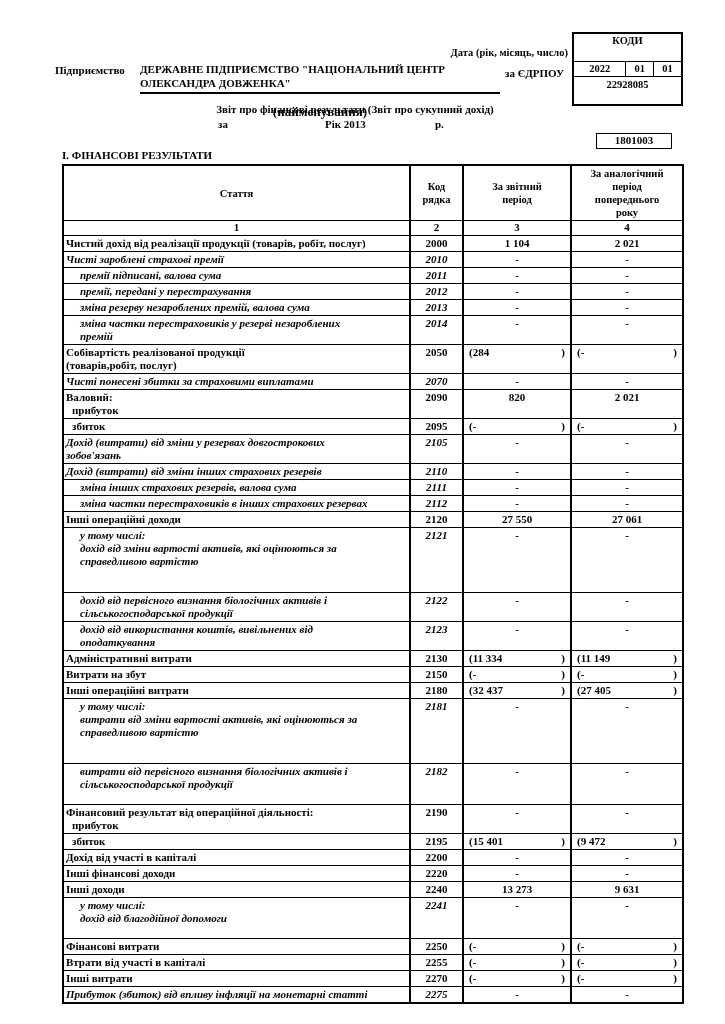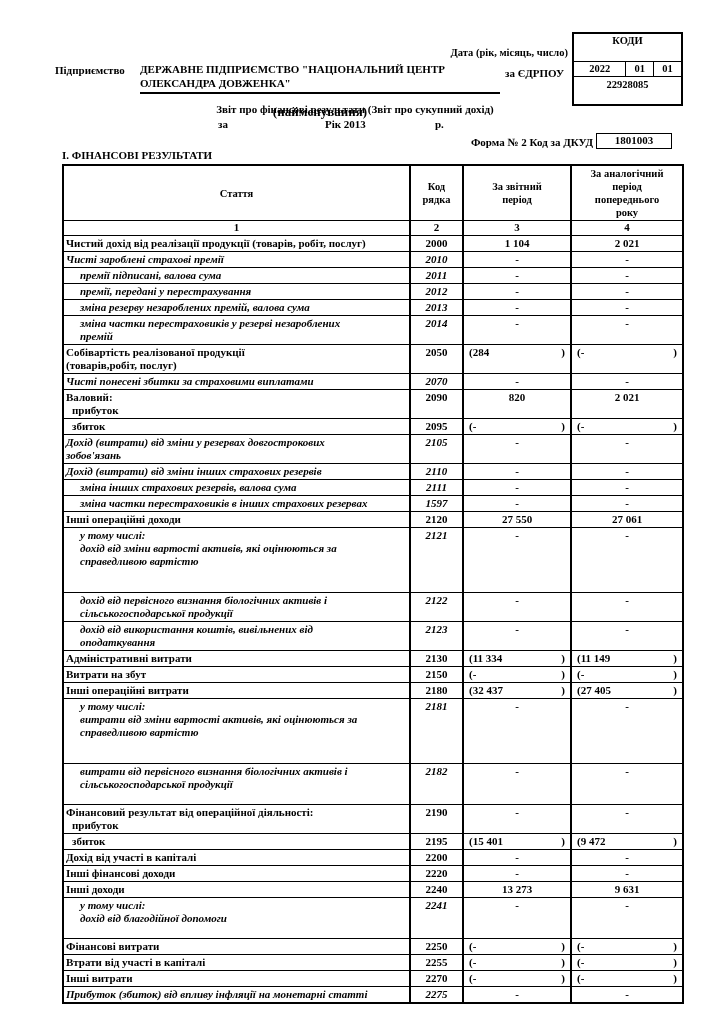--- a/index.html
+++ b/index.html
@@ -100,21 +100,20 @@
   <div class="ent-name">ДЕРЖАВНЕ ПІДПРИЄМСТВО "НАЦІОНАЛЬНИЙ ЦЕНТР
 ОЛЕКСАНДРА ДОВЖЕНКА"</div>
   <div class="edrpou-label">за ЄДРПОУ</div>
   <div class="name-caption">(найменування)</div>
 
   <div class="report-title">Звіт про фінансові результати (Звіт про сукупний дохід)</div>
   <span class="period-prefix">за</span>
   <span class="period-value">Рік 2013</span>
   <span class="period-suffix">р.</span>
 
-  <div class="form-label">Форма № 2  Код за ДКУД</div>
   <div class="form-code-box">1801003</div>
 
   <div class="section-title">І. ФІНАНСОВІ РЕЗУЛЬТАТИ</div>
 
   <table class="fin">
     <colgroup>
       <col style="width:347px">
         <col style="width:53px">
         <col style="width:108px">
         <col style="width:112px">
@@ -239,21 +238,21 @@
           <td class="c-val">-</td>
         </tr>
         <tr>
           <td class="c-label it ind"><div class="lbl">зміна інших страхових резервів, валова сума</div></td>
           <td class="c-code it">2111</td>
           <td class="c-val">-</td>
           <td class="c-val">-</td>
         </tr>
         <tr>
           <td class="c-label it ind"><div class="lbl">зміна частки перестраховиків в інших страхових резервах</div></td>
-          <td class="c-code it">1597</td>
+          <td class="c-code it">2112</td>
           <td class="c-val">-</td>
           <td class="c-val">-</td>
         </tr>
         <tr>
           <td class="c-label"><div class="lbl">Інші операційні доходи</div></td>
           <td class="c-code">2120</td>
           <td class="c-val">27 550</td>
           <td class="c-val">27 061</td>
         </tr>
         <tr>

